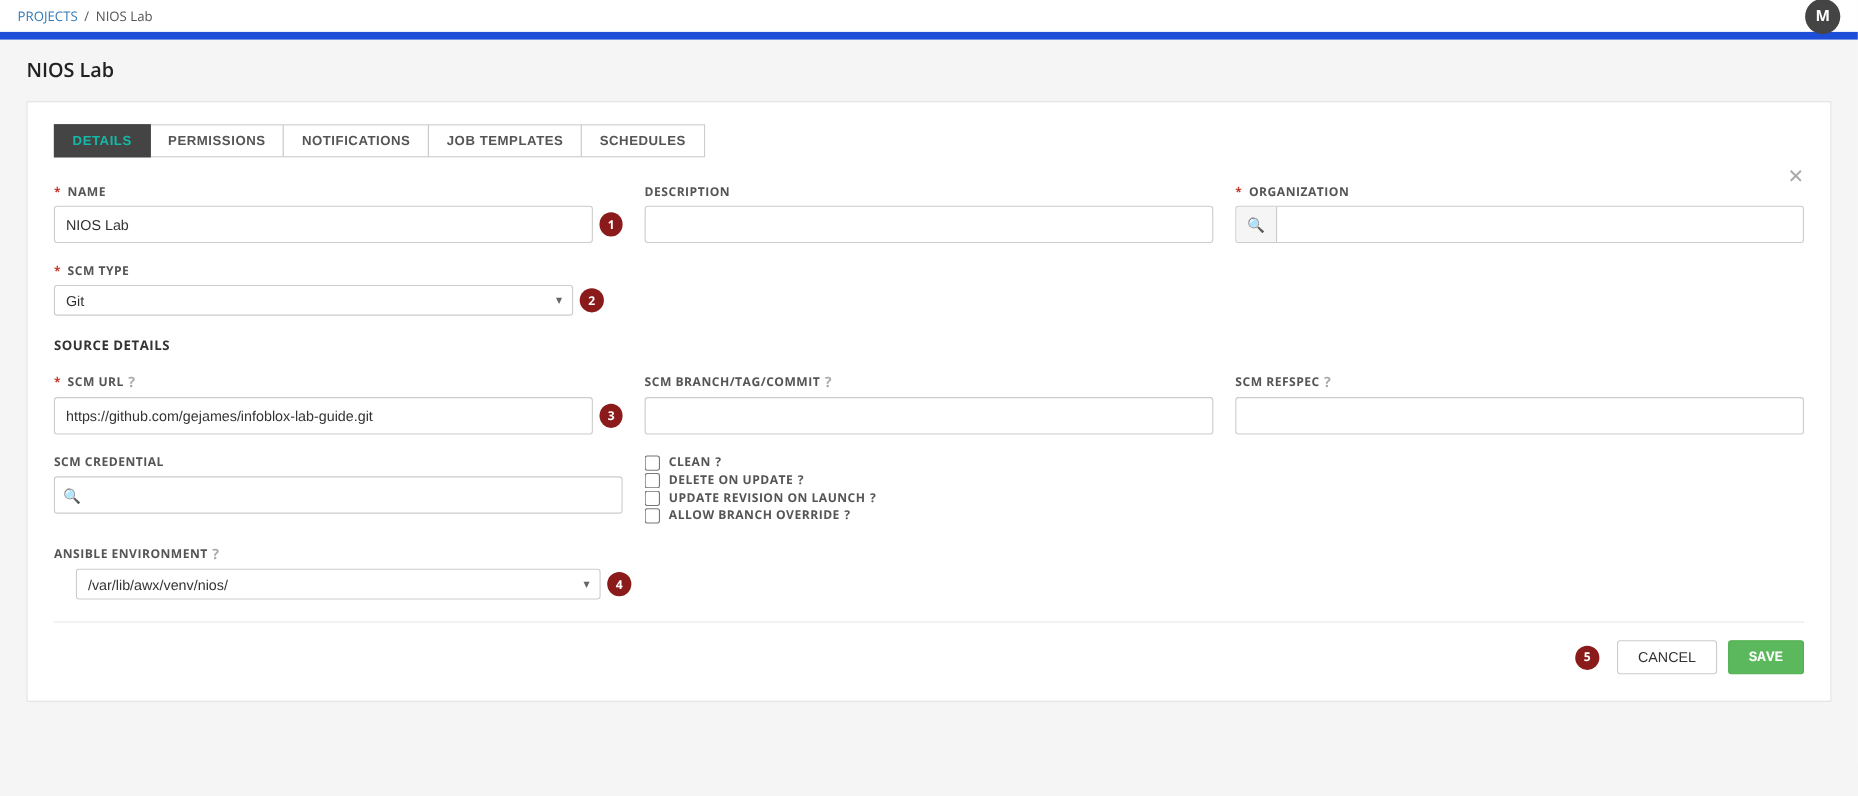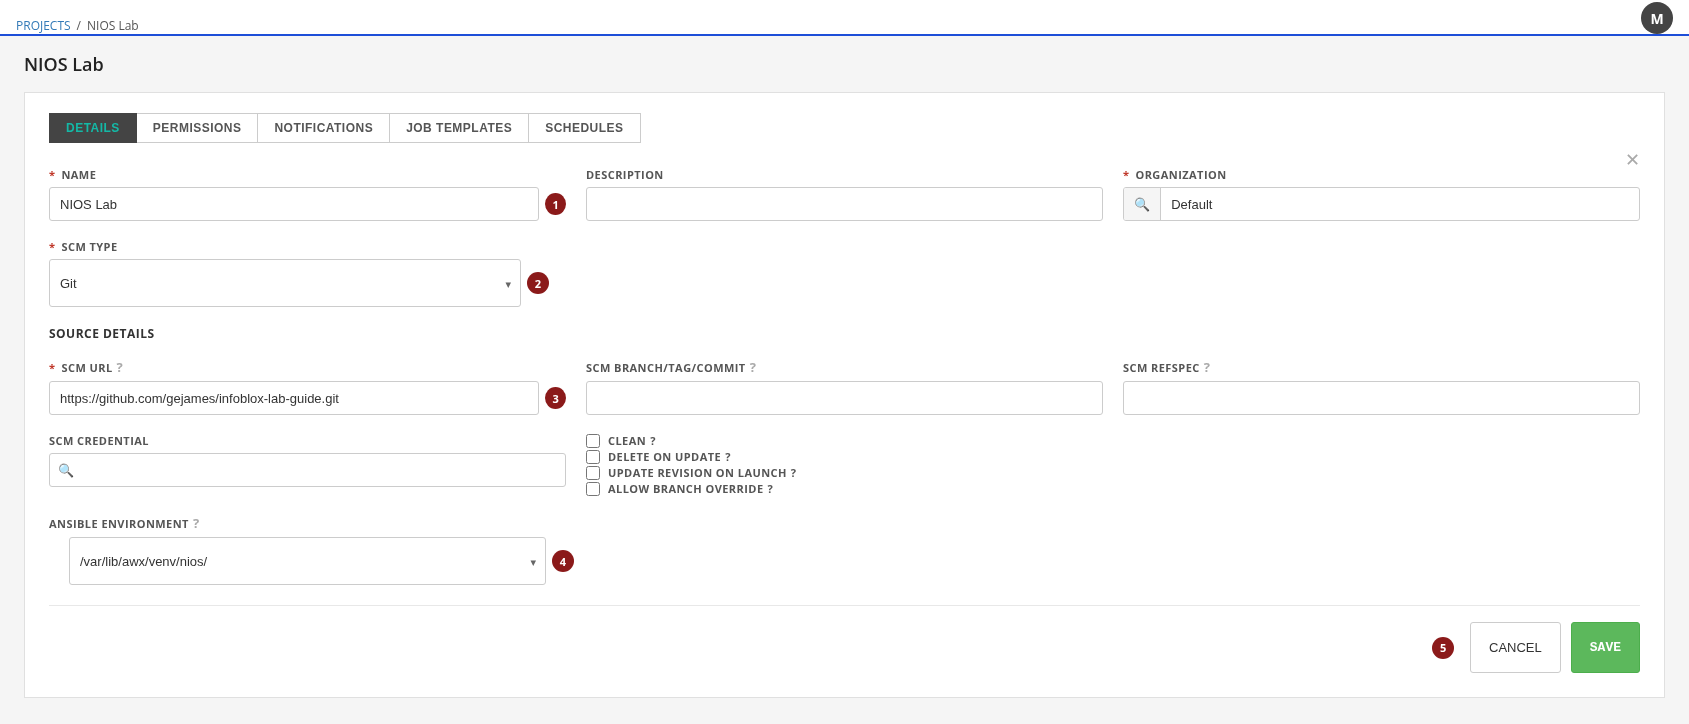--- a/index.html
+++ b/index.html
@@ -4,26 +4,26 @@
   <style>
     * { box-sizing: border-box; margin: 0; padding: 0; }
     body {
       font-family: 'Open Sans', Arial, sans-serif;
       font-size: 13px;
       background: #f5f5f5;
       color: #333;
     }
     .top-bar {
       display: flex;
-      align-items: flex-end;
+      align-items: center;
       justify-content: space-between;
       padding: 0 16px;
       height: 36px;
       background: #fff;
-      border-bottom: 2px solid #1d4ed8;
+      border-bottom: 7px solid #1d4ed8;
     }
     .breadcrumb {
       display: flex;
       align-items: center;
       gap: 6px;
       font-size: 12px;
       color: #337ab7;
     }
     .breadcrumb span { color: #555; }
     .breadcrumb a { color: #337ab7; text-decoration: none; }
@@ -131,21 +131,21 @@
       position: relative;
     }
     .form-select {
       border: 1px solid #ccc;
       border-radius: 3px;
       padding: 6px 30px 6px 10px;
       font-size: 13px;
       color: #333;
       background: #fff;
       width: 100%;
-      height: 48px;
+      height: 28px;
       appearance: none;
       cursor: pointer;
     }
     .select-arrow {
       position: absolute;
       right: 10px;
       top: 50%;
       transform: translateY(-50%);
       pointer-events: none;
       color: #666;
@@ -251,21 +251,21 @@
     }
     .footer-actions {
       display: flex;
       justify-content: flex-end;
       gap: 10px;
       margin-top: 20px;
       padding-top: 16px;
       border-top: 1px solid #e8e8e8;
     }
     .btn-cancel {
-      padding: 17px 18px;
+      padding: 7px 18px;
       border: 1px solid #ccc;
       background: #fff;
       border-radius: 3px;
       font-size: 13px;
       cursor: pointer;
       color: #333;
     }
     .btn-save {
       padding: 7px 18px;
       border: 1px solid #4cae4c;
@@ -343,21 +343,20 @@
       </div>
       <div class="form-col">
         <label class="form-label">
           <span class="required">*</span>
           <span>ORGANIZATION</span>
         </label>
         <div class="org-input-wrap">
           <button class="org-search-btn">
             <span>🔍</span>
           </button>
-          <input class="org-text-input" type="text" value="Default" style="">
         </div>
       </div>
     </div>
 
     <div class="form-row" style="max-width:500px;">
       <div class="form-col">
         <label class="form-label">
           <span class="required">*</span>
           <span>SCM TYPE</span>
         </label>

